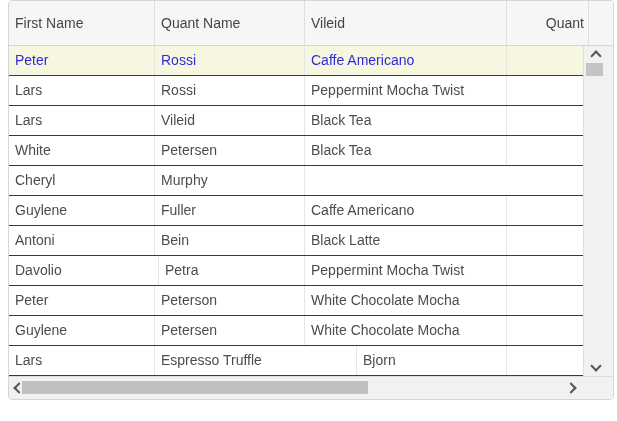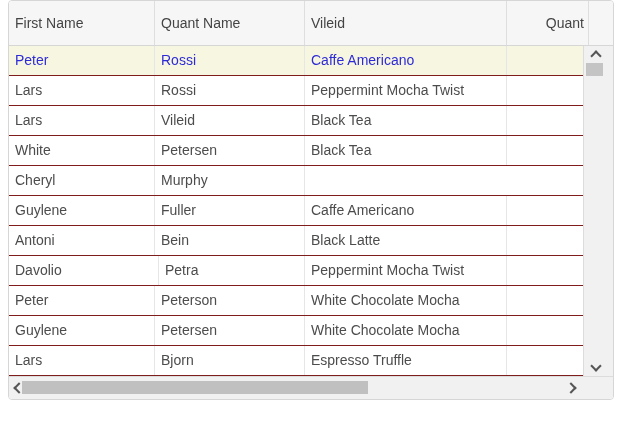--- a/index.html
+++ b/index.html
@@ -163,22 +163,22 @@
 
       <div class="row">
         <div class="cell c0">Guylene</div>
         <div class="cell c1">Petersen</div>
         <div class="cell c2">White Chocolate Mocha</div>
         <div class="cell c3"></div>
       </div>
 
       <div class="row">
         <div class="cell c0">Lars</div>
+        <div class="cell c2">Espresso Truffle</div>
         <div class="cell c1">Bjorn</div>
-        <div class="cell c2">Espresso Truffle</div>
         <div class="cell c3"></div>
       </div>
 
     </div>
 
     <div class="vscroll">
       <span class="chev up"></span>
       <div class="vthumb"></div>
       <span class="chev down"></span>
     </div>

